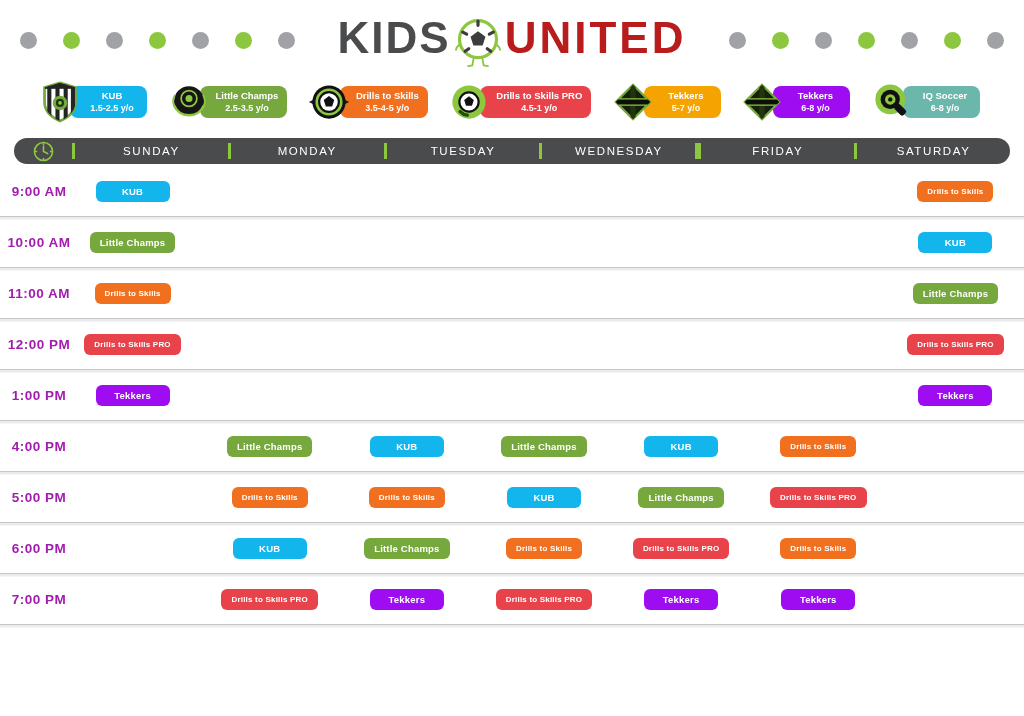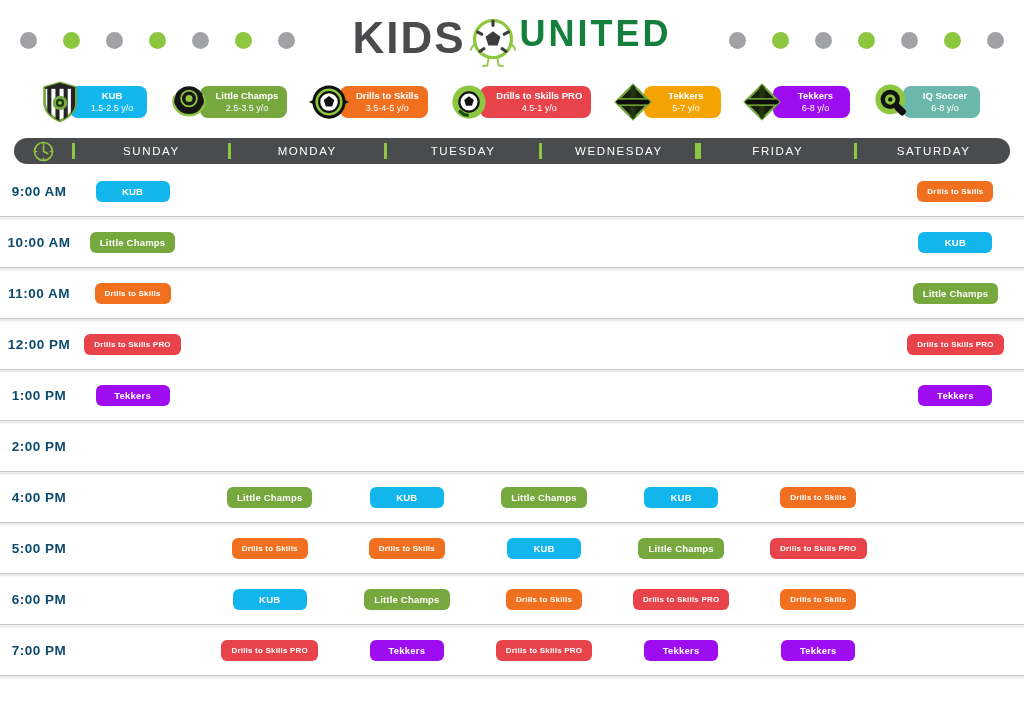--- a/index.html
+++ b/index.html
@@ -7,41 +7,41 @@
     width:1024px;height:716px;overflow:hidden;background:#ffffff;
     font-family:"Liberation Sans","DejaVu Sans",sans-serif;
     -webkit-font-smoothing:antialiased;
   }
   
   .top{display:flex;align-items:center;justify-content:space-between;padding:14px 20px 0 20px;height:52px}
   .dots{display:flex;gap:26px;align-items:center}
   .dot{width:17px;height:17px;border-radius:50%}
   .logo{display:flex;gap:1px;white-space:nowrap}
   .logo .kids{font-size:44px;font-weight:bold;color:#4A4B4D;letter-spacing:2px}
-  .logo .united{font-size:36px;font-weight:bold;color:#15803d;letter-spacing:3px}
+  .logo .united{font-size:44px;font-weight:bold;color:#b91c1c;letter-spacing:3px}
   .mascot{display:flex;margin:0 1px;transform:translateY(2px)}
   
   .legend{display:flex;justify-content:space-between;align-items:center;padding:12px 44px 0 40px;height:48px}
   .legend-item{display:flex;align-items:center}
   .legend-icon{display:flex;z-index:2;margin-right:-10px}
   .legend-pill{color:#fff;border-radius:8px;padding:4px 9px 4px 16px;display:flex;flex-direction:column;
     align-items:center;justify-content:center;line-height:1.35;min-width:52px}
   .legend-name{font-size:9.5px;font-weight:bold;white-space:nowrap}
-  .legend-age{font-size:9px;font-weight:normal;white-space:nowrap}
+  .legend-age{font-size:9px;font-weight:bold;white-space:nowrap}
   
   .daybar{margin:12px 14px 0 14px;height:26px;background:#4A4B4D;border-radius:13px;display:flex;align-items:stretch;overflow:hidden}
   .clock-cell{width:58px;flex:none;display:flex;align-items:center;justify-content:center}
   .day-sep{width:3px;background:#8DC63F;margin:5px 0;flex:none}
   .day-cell{flex:1;display:flex;align-items:center;justify-content:center;color:#fff;font-weight:normal;
     font-size:11.5px;letter-spacing:1.6px}
   
   .grid{margin-top:2px}
   .row{display:flex;align-items:center;height:50px;border-bottom:1px solid #c6c7c9;box-shadow:0 2.5px 0 0 #ebebec}
   .time-cell{width:64px;flex:none;box-sizing:border-box;padding-left:14px;display:flex;justify-content:center}
-  .time-text{font-size:13.5px;font-weight:bold;color:#0c4a6e;letter-spacing:.5px;white-space:nowrap}
+  .time-text{font-size:13.5px;font-weight:bold;color:#a21caf;letter-spacing:.5px;white-space:nowrap}
   .cell{flex:1;display:flex;align-items:center;justify-content:center}
   .pill{height:21px;line-height:21px;border-radius:6px;padding:0 10px;min-width:54px;text-align:center;
     color:#fff;font-weight:bold;font-size:9.5px;letter-spacing:.2px;white-space:nowrap;cursor:pointer}
   .pill.small{font-size:8px}
 </style>
 </head>
 <body>
 
 <div class="page">
 
@@ -312,32 +312,20 @@
         <div class="cell"></div>
         <div class="cell"></div>
         <div class="cell"></div>
         <div class="cell"></div>
         <div class="cell">
           <div class="pill" style="background: rgb(158, 12, 242);">Tekkers</div>
         </div>
       </div>
       <div class="row">
         <div class="time-cell">
-          <span class="time-text">2:00 PM</span>
-        </div>
-        <div class="cell"></div>
-        <div class="cell"></div>
-        <div class="cell"></div>
-        <div class="cell"></div>
-        <div class="cell"></div>
-        <div class="cell"></div>
-        <div class="cell"></div>
-      </div>
-      <div class="row">
-        <div class="time-cell">
           <span class="time-text">4:00 PM</span>
         </div>
         <div class="cell"></div>
         <div class="cell">
           <div class="pill" style="background: rgb(118, 168, 62);">Little Champs</div>
         </div>
         <div class="cell">
           <div class="pill" style="background: rgb(18, 182, 236);">KUB</div>
         </div>
         <div class="cell">

